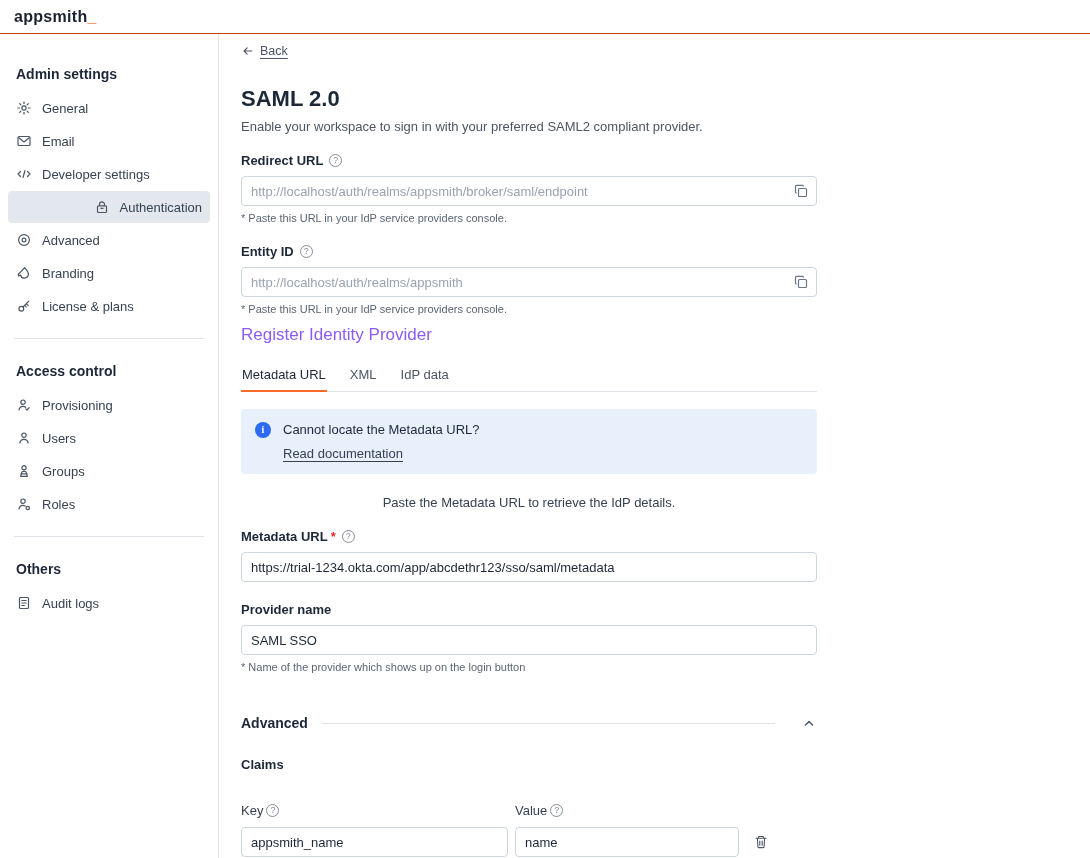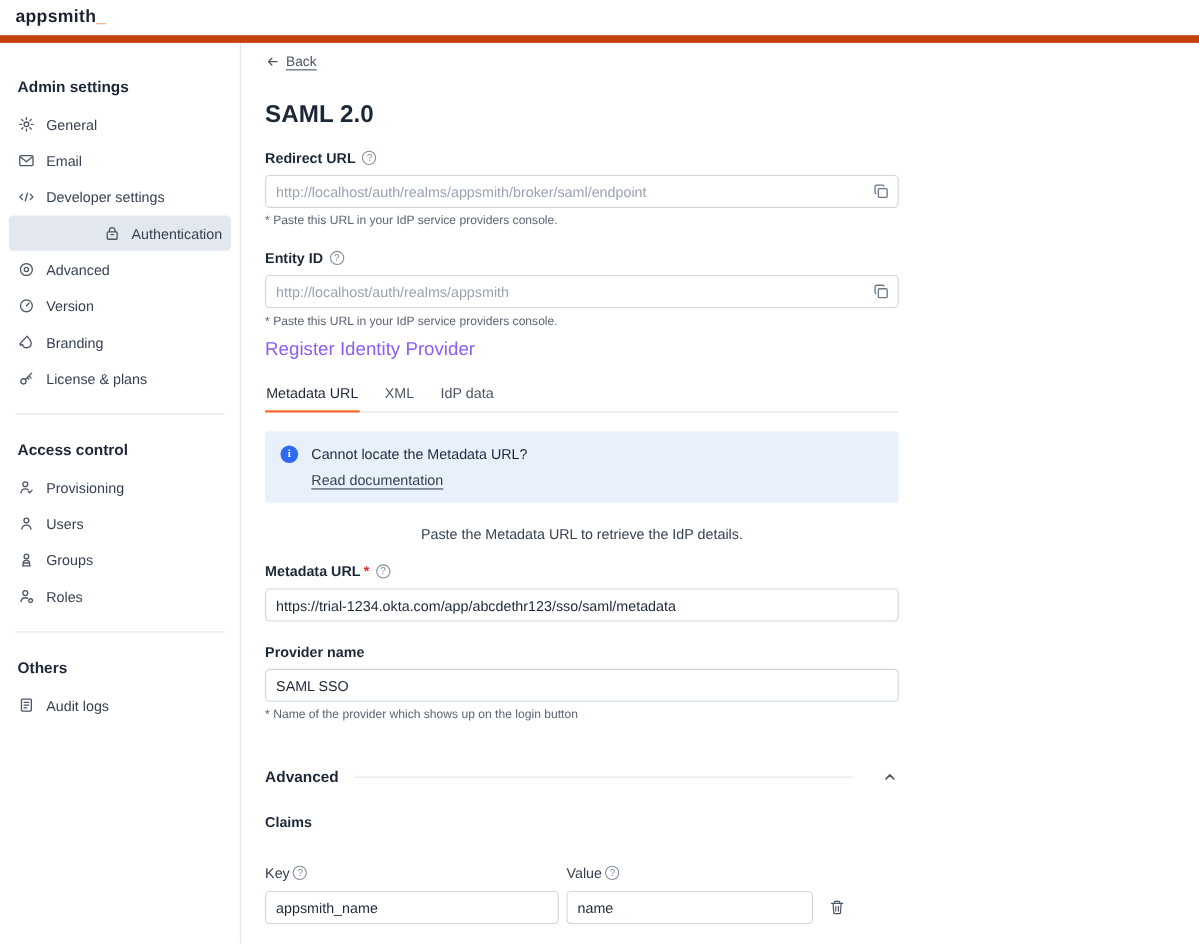--- a/index.html
+++ b/index.html
@@ -1,20 +1,20 @@
 <!DOCTYPE html>
 <html><head>
 <meta charset="utf-8">
 <style>
   * { box-sizing: border-box; margin: 0; padding: 0; }
   html,body { width:1090px; height:858px; overflow:hidden; background:#fff;
     font-family:"Liberation Sans", sans-serif; color:#4c5664; }
 
   
-  .topbar { height:34px; border-bottom:7px solid #c2410c; display:flex; align-items:center; padding:16px 14px; }
+  .topbar { height:34px; border-bottom:1px solid #c2410c; display:flex; align-items:center; padding:16px 14px; }
   .logo { font-size:16px; font-weight:700; color:#1a222e; letter-spacing:.3px; }
   .logo .underscore { color:#f86a2b; }
 
   
   .app { display:flex; height:824px; }
   .sidebar { width:219px; border-right:1px solid #e0e4e8; padding:8px 8px 0 8px; flex-shrink:0; }
   .main { flex:1; padding:10px 0 0 22px; }
   .content { width:576px; }
 
   
@@ -133,29 +133,20 @@
       <span class="icn">
           <svg viewBox="0 0 16 16" fill="none" stroke="currentColor" stroke-width="1.2">
             <circle cx="8" cy="8" r="5.4"></circle>
             <circle cx="8" cy="8" r="1.9"></circle>
           </svg>
         </span>
       <span>Advanced</span>
     </div>
     <div class="side-item">
       <span class="icn">
-          <svg viewBox="0 0 16 16" fill="none" stroke="currentColor" stroke-width="1.2" stroke-linecap="round">
-            <circle cx="8" cy="8" r="5.4"></circle>
-            <path d="M8 8l2.3-2.3"></path>
-          </svg>
-        </span>
-      <span>Version</span>
-    </div>
-    <div class="side-item">
-      <span class="icn">
           <svg viewBox="0 0 16 16" fill="none" stroke="currentColor" stroke-width="1.2" stroke-linejoin="round">
             <path d="M8.6 2.6c1.9 2.4 3.8 4.3 3.8 6.5a4 4 0 0 1-7.9.9L2.6 11l-.4-1.5 6.4-6.9z"></path>
           </svg>
         </span>
       <span>Branding</span>
     </div>
     <div class="side-item">
       <span class="icn">
           <svg viewBox="0 0 16 16" fill="none" stroke="currentColor" stroke-width="1.2" stroke-linecap="round">
             <circle cx="5.3" cy="10.7" r="2.4"></circle>
@@ -228,20 +219,21 @@
       <div class="back-row">
         <span class="icn">
             <svg viewBox="0 0 16 16" fill="none" stroke="currentColor" stroke-width="1.3" stroke-linecap="round" stroke-linejoin="round">
               <path d="M12.5 8h-9M7 4.5 3.5 8 7 11.5"></path>
             </svg>
           </span>
         <span class="back-label">Back</span>
       </div>
 
       <h1 class="page-title">SAML 2.0</h1>
+      <div class="page-subtitle">Enable your workspace to sign in with your preferred SAML2 compliant provider.</div>
 
       <div class="mt19">
         <div class="field-label">
           <span>Redirect URL</span>
           <span class="help-icon">?</span>
         </div>
         <div class="text-input-wrap">
           <input class="text-input" type="text" placeholder="http://localhost/auth/realms/appsmith/broker/saml/endpoint" style="">
           <span class="copy-btn"><svg viewBox="0 0 16 16" fill="none" stroke="currentColor" stroke-width="1.2" stroke-linejoin="round">
                 <rect x="5.5" y="5.5" width="8" height="8" rx="1"></rect>

